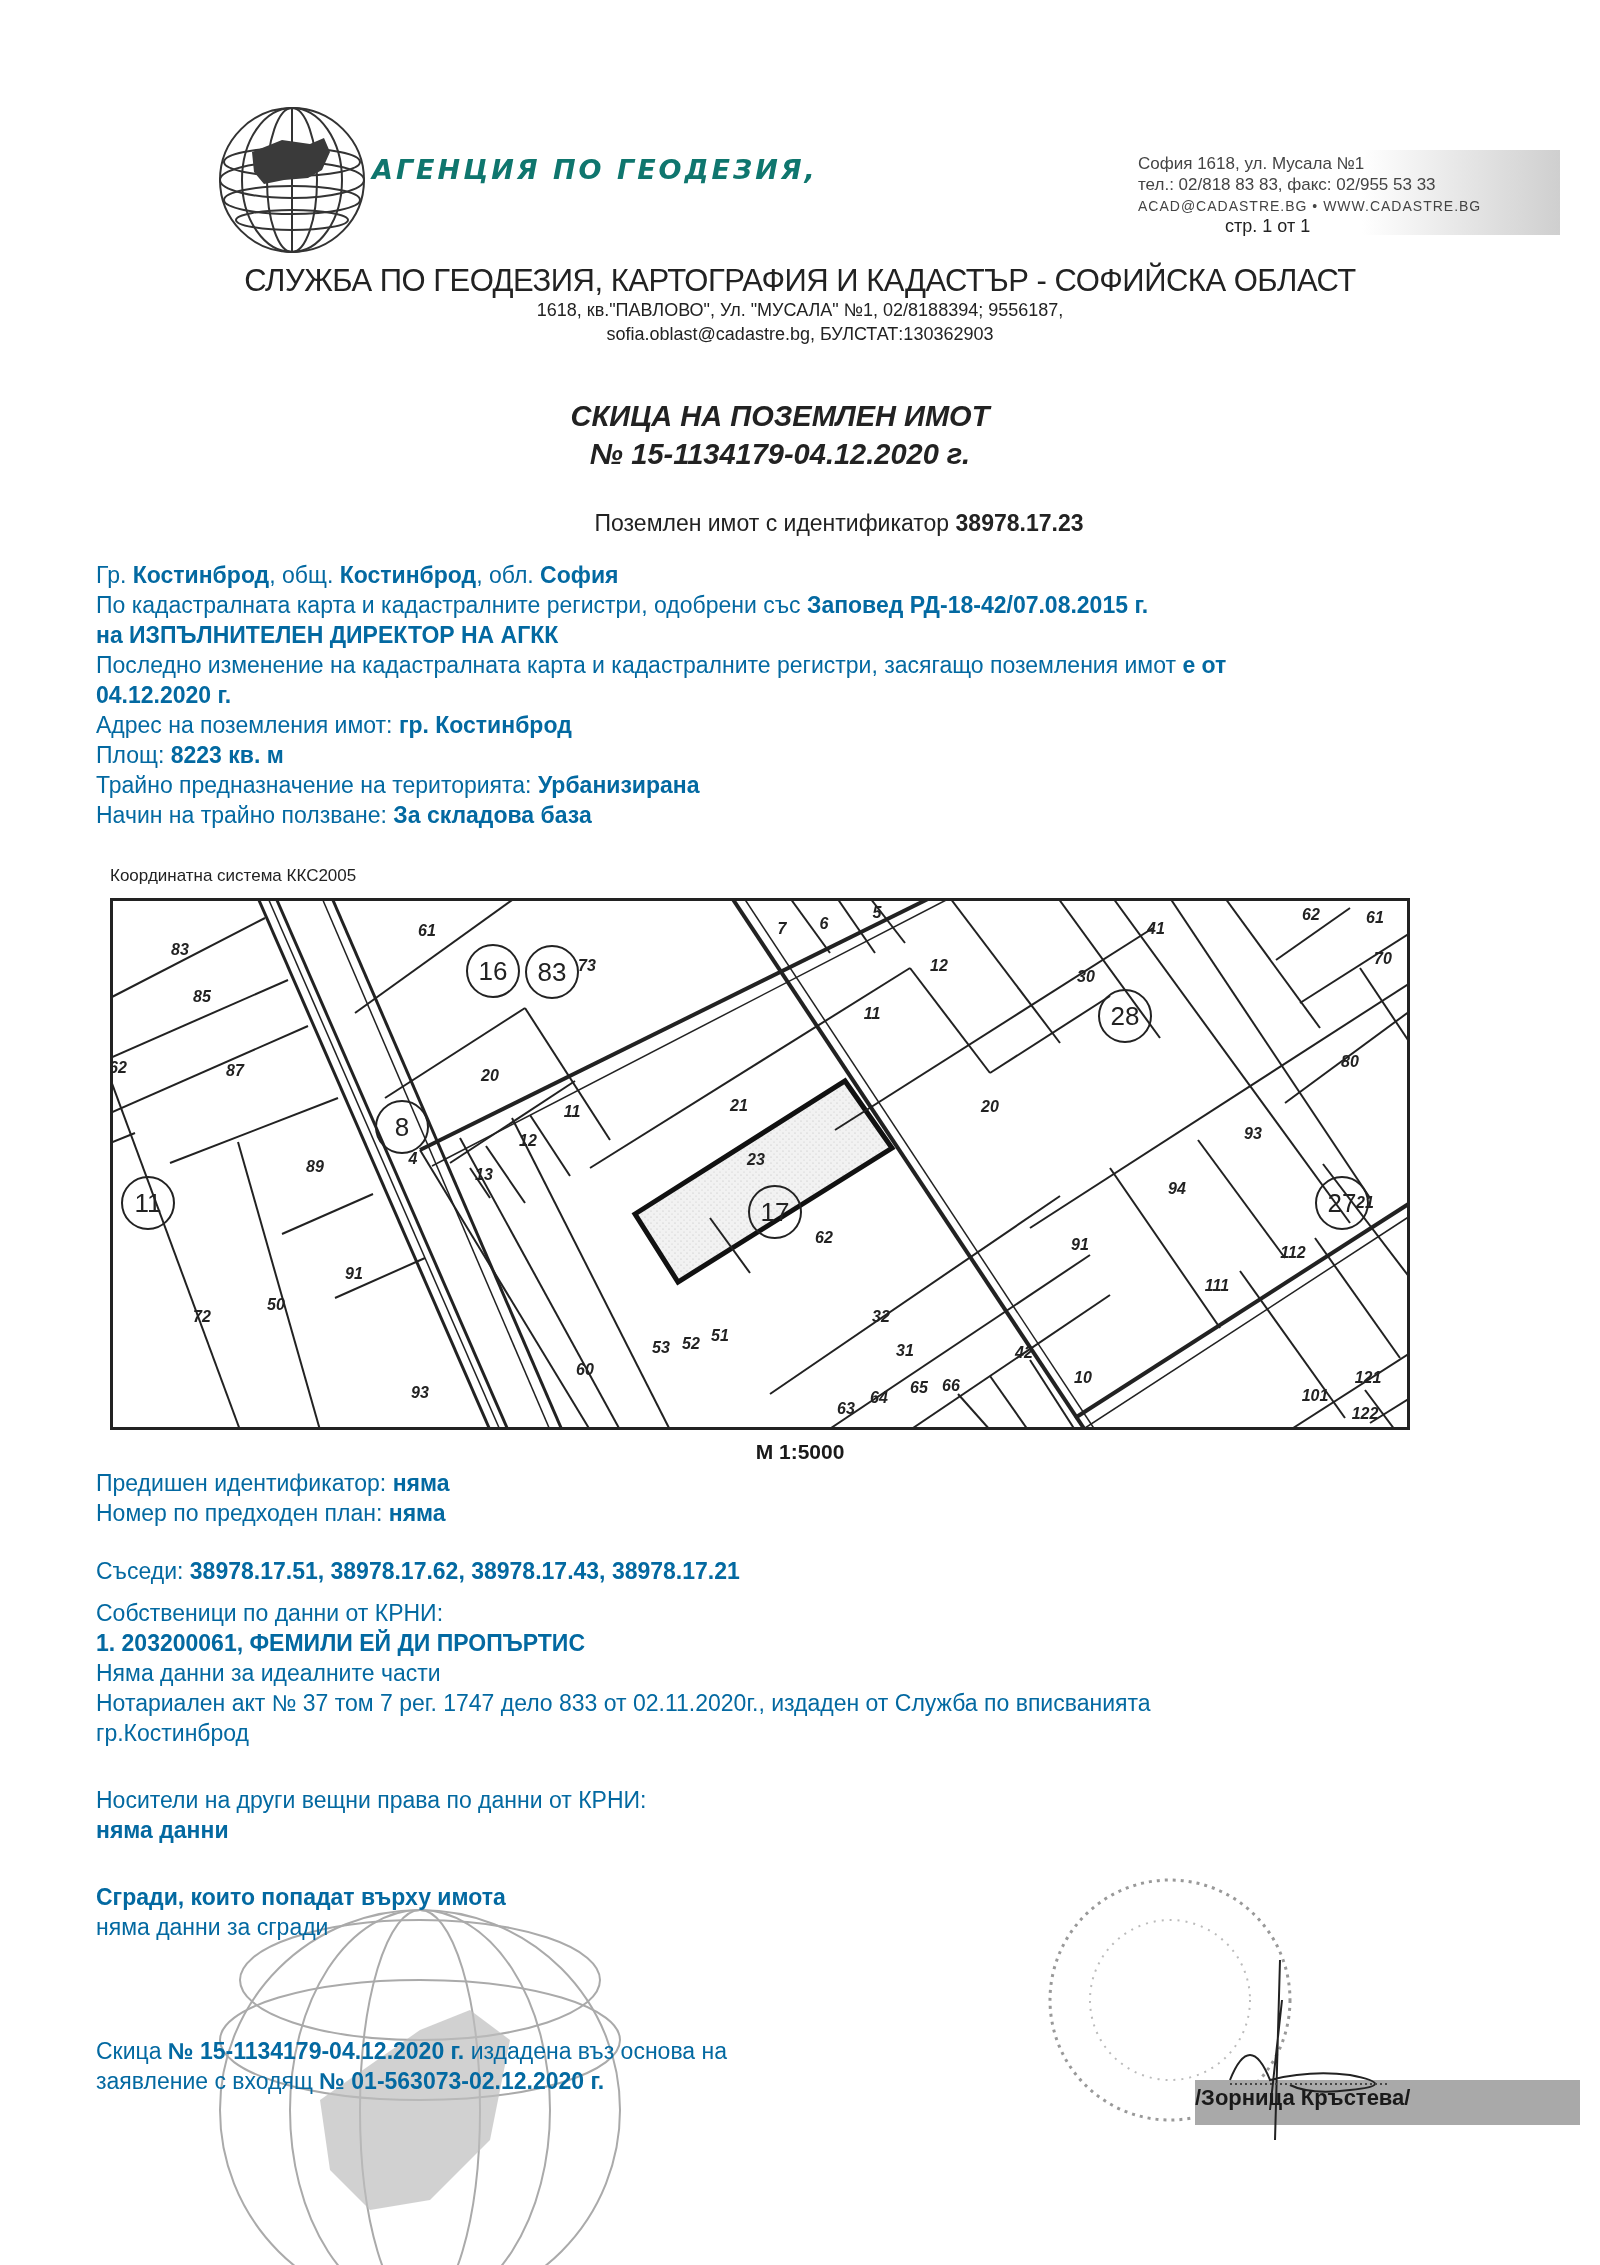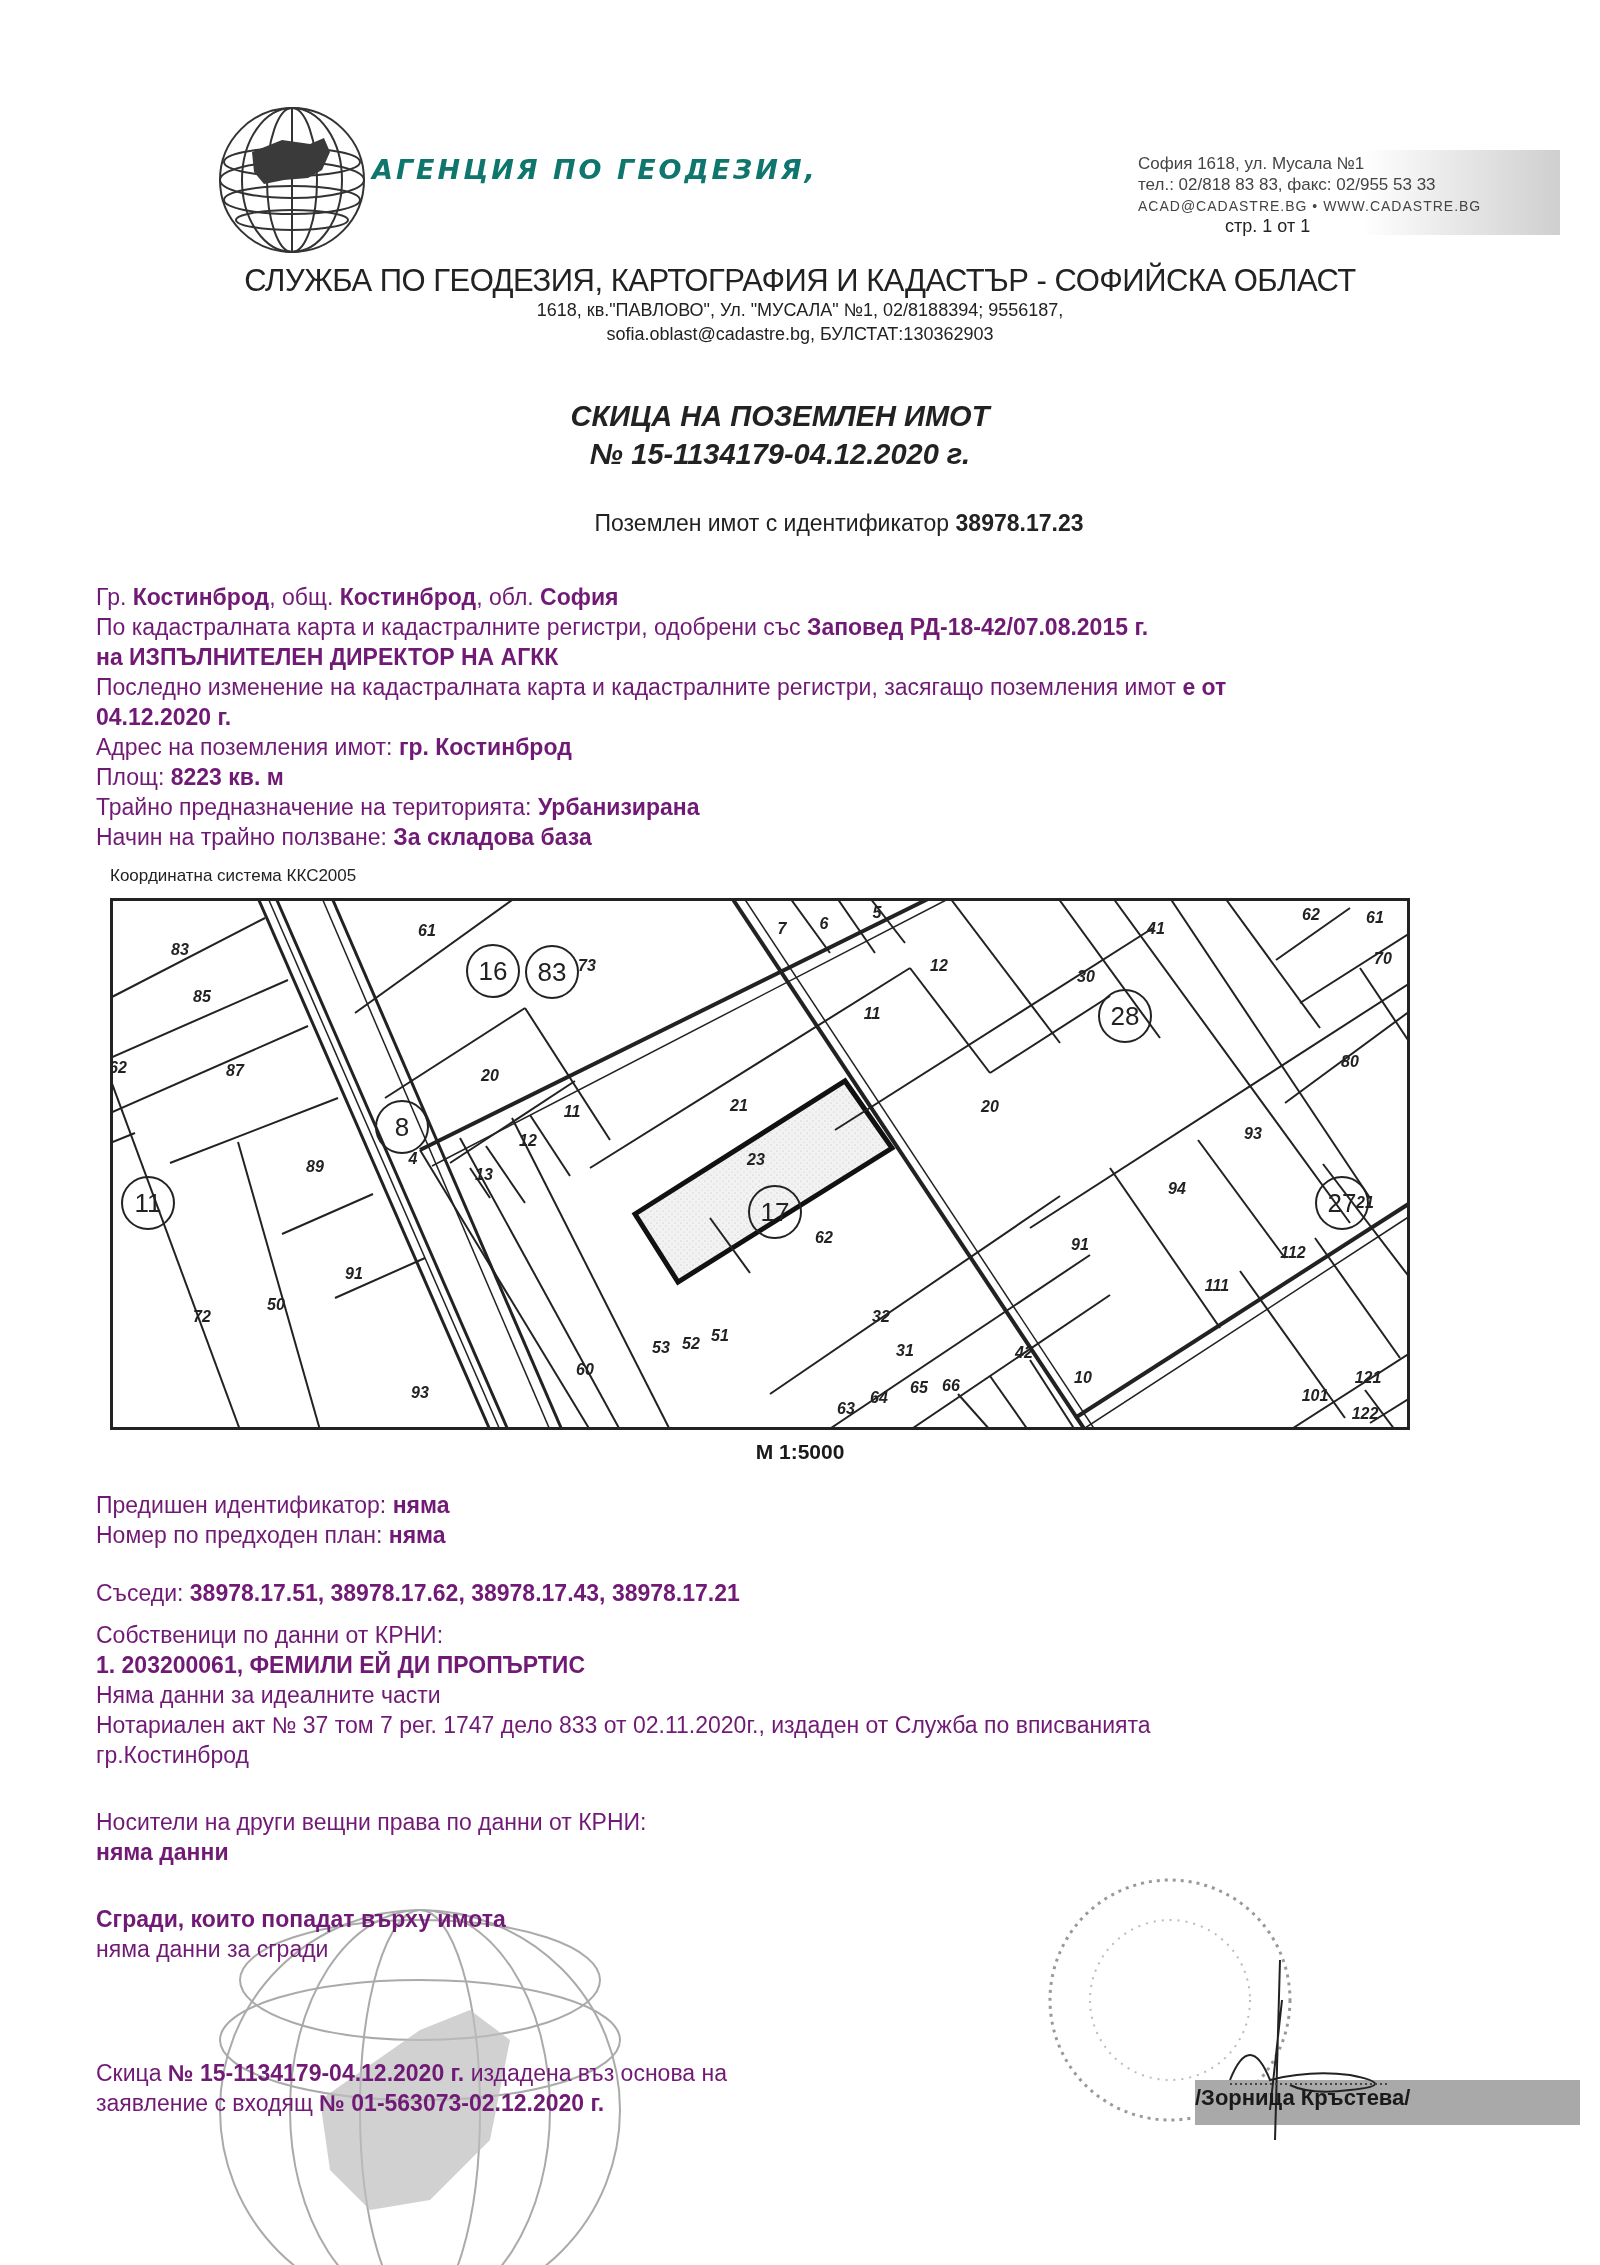--- a/index.html
+++ b/index.html
@@ -12,21 +12,21 @@
                  font-weight: bold; font-size: 27px; letter-spacing: 3px; line-height: 40px; color: #0f766e; }
   .contact-box { left: 1120px; top: 150px; width: 440px; height: 85px;
                  background: linear-gradient(90deg, #ffffff 0%, #ffffff 55%, #e4e4e4 80%, #cfcfcf 100%); }
   .contact-line { position: absolute; left: 18px; font-size: 17px; color: #444; white-space: nowrap; }
   .contact-line.small { font-size: 14px; letter-spacing: 1px; }
   .page-num { left: 1225px; top: 216px; font-size: 18px; color: #222; }
   .office-title { left: 0; width: 1600px; top: 263px; text-align: center; font-size: 31px; color: #222; letter-spacing: -0.5px; }
   .office-addr { left: 0; width: 1600px; text-align: center; font-size: 18px; color: #222; }
   .doc-title { left: 0; width: 1560px; text-align: center; font-size: 29px; font-weight: bold; color: #222; font-style: italic; }
   .ident-line { left: 6px; width: 1570px; text-align: center; font-size: 23px; color: #222; padding-left: 48px; }
-  .field { left: 96px; font-size: 23px; color: #701a75; white-space: nowrap; line-height: 30px; margin-top: 22px; }
+  .field { left: 96px; font-size: 23px; color: #0369a1; white-space: nowrap; line-height: 30px; }
   .b { font-weight: bold; }
   .coord-label { left: 110px; top: 866px; font-size: 17px; color: #222; }
   .map { left: 110px; top: 898px; width: 1300px; height: 532px; }
   .scale-label { left: 0; width: 1600px; top: 1440px; text-align: center; font-size: 21px; font-weight: bold; }
   .sig-band { left: 1195px; top: 2080px; width: 385px; height: 45px;
               background: #a9a9a9; }
   .signatory { left: 1195px; top: 2085px; font-size: 22px; font-weight: bold; color: #1a1a1a; }
   .stamp { left: 1020px; top: 1850px; width: 320px; height: 300px; }
   .watermark { left: 170px; top: 1880px; width: 500px; height: 400px; }
   svg text { font-family: "Liberation Sans", sans-serif; }

